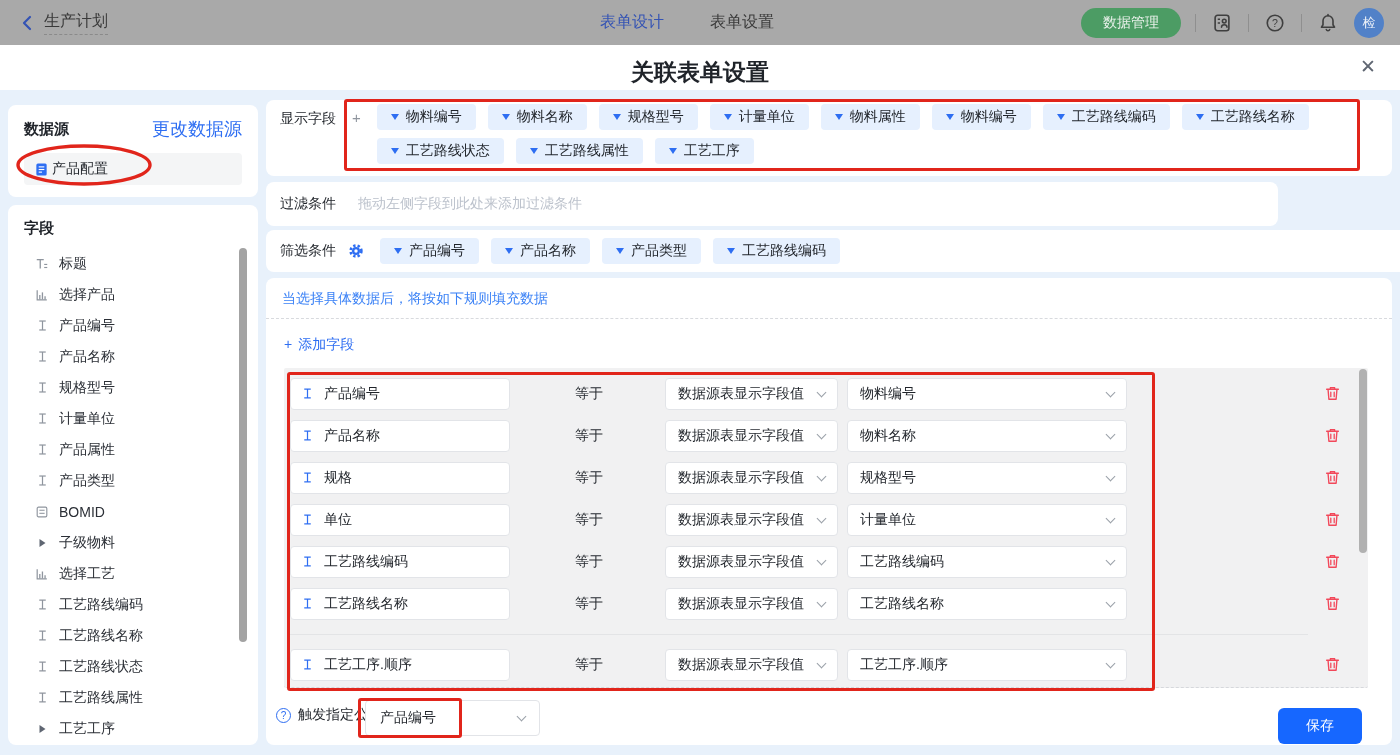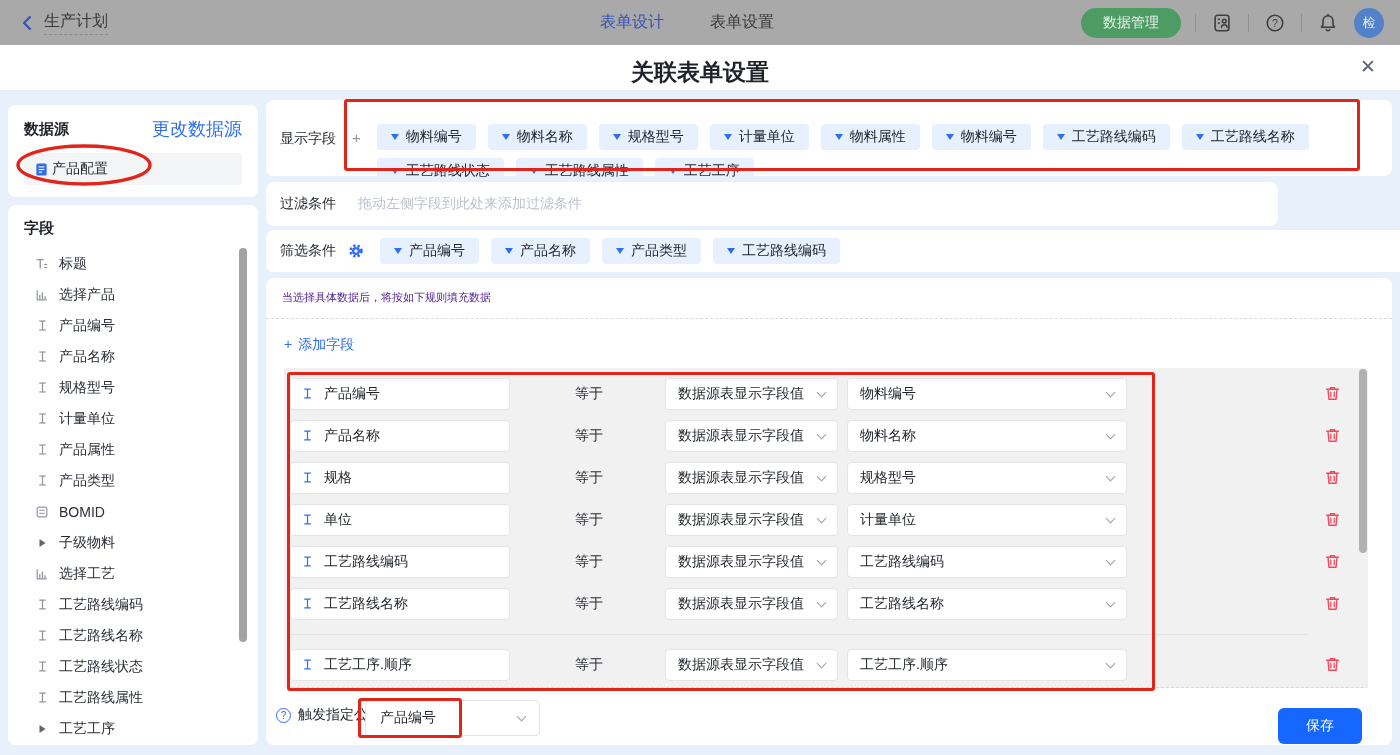--- a/index.html
+++ b/index.html
@@ -37,35 +37,35 @@
   .ds-item{margin-top:12px;height:32px;background:#f4f5f6;border-radius:4px;display:flex;
     align-items:center;gap:3px;padding:0 10px;cursor:pointer;font-size:14px;color:#1f2329;}
   .card-fields{left:8px;top:115px;width:250px;height:540px;padding:14px 0 0 16px;overflow:hidden;}
   .fields-title{font-size:15px;font-weight:bold;color:#1f2329;margin-bottom:10px;}
   .field-item{height:31px;display:flex;align-items:center;gap:9px;cursor:pointer;
     font-size:14px;color:#2b2f36;padding-left:10px;}
   .field-item .fi-ico{width:16px;height:16px;display:flex;align-items:center;justify-content:center;color:#8f959e;}
   .side-scroll{position:absolute;left:239px;top:158px;width:8px;height:394px;
     background:#a3a3a3;border-radius:4px;}
   
-  .card-display{left:266px;top:10px;width:1126px;height:76px;padding:24px 14px;display:flex;gap:16px;text-align:right;}
+  .card-display{left:266px;top:10px;width:1126px;height:76px;padding:4px 14px;display:flex;gap:16px;text-align:right;}
   .row-label{font-size:14px;color:#1f2329;white-space:nowrap;padding-top:6px;}
   .plus{color:#8f959e;font-size:15px;padding-top:5px;cursor:pointer;}
   .tags-wrap{display:flex;flex-direction:column;gap:8px;}
   .tags-row{display:flex;gap:12px;}
   .tag{background:#e6f0fe;border-radius:4px;height:26px;display:flex;align-items:center;gap:7px;
     padding:0 14px;font-size:14px;color:#1f2329;cursor:pointer;white-space:nowrap;}
   .tag-caret{width:0;height:0;border-left:4.5px solid transparent;border-right:4.5px solid transparent;
     border-top:6px solid #2e6ef2;}
   .card-filter{left:266px;top:92px;width:1012px;height:44px;padding:12px 14px;display:flex;gap:22px;align-items:center;}
   .placeholder{font-size:14px;color:#bcc2cc;}
   .card-screen{left:266px;top:140px;width:1144px;height:42px;padding:8px 14px;display:flex;gap:12px;align-items:center;}
   .gear{width:16px;height:16px;cursor:pointer;margin-right:4px;}
   .card-rules{left:266px;top:188px;width:1126px;height:467px;}
-  .rules-hint{position:absolute;left:16px;top:12px;font-size:11px;color:#4c1d95;}
+  .rules-hint{position:absolute;left:16px;top:12px;font-size:14px;color:#3b82f6;}
   .dash-div{position:absolute;left:0;top:40px;width:1126px;border-top:1px dashed #d8dade;}
   .add-field{position:absolute;left:18px;top:58px;font-size:14px;color:#2e6ef2;cursor:pointer;display:flex;gap:6px;}
   .rules-scroll{position:absolute;left:18px;top:90px;width:1084px;height:320px;background:#f1f1f2;
     border-bottom:1px dashed #d6d8dc;border-radius:2px;overflow:hidden;}
   .rule-row{position:relative;height:32px;margin-top:10px;}
   .rule-sep{height:1px;background:#e3e4e6;margin:14px 60px 14px 4px;}
   .rule-input{position:absolute;left:6px;top:0;width:220px;height:32px;background:#fff;
     border:1px solid #e2e4e8;border-radius:4px;display:flex;align-items:center;gap:9px;
     padding:0 10px;font-size:14px;color:#1f2329;cursor:text;}
   .rule-input .fi-ico{color:#2e6ef2;width:14px;height:14px;display:flex;}

